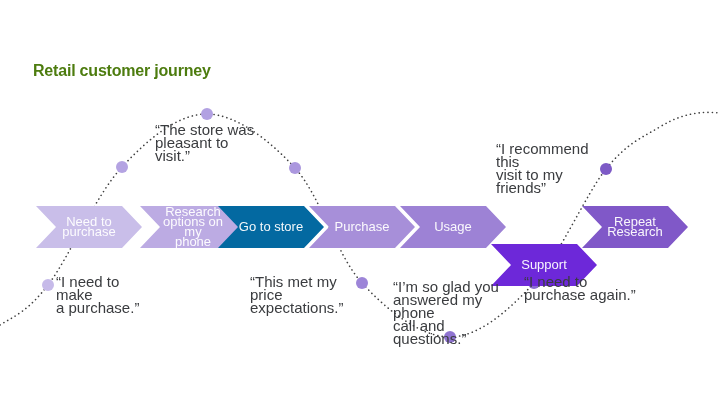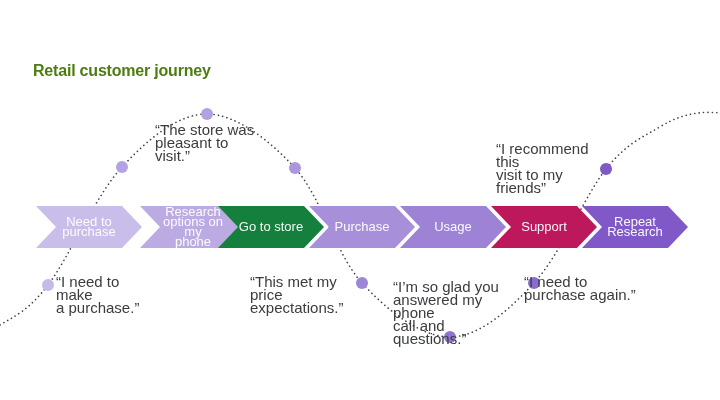--- a/index.html
+++ b/index.html
@@ -99,30 +99,30 @@
   <div class="band">
     <div class="chev c0" style="background: rgb(201, 190, 233);">
       <div class="chev-label">Need to
 purchase</div>
     </div>
     <div class="chev c1" style="background: rgb(188, 171, 227);">
       <div class="chev-label">Research
 options on my
 phone</div>
     </div>
-    <div class="chev c2" style="background: #15803d;">
+    <div class="chev c2" style="background: #0369a1;">
       <div class="chev-label">Go to store</div>
     </div>
     <div class="chev c3" style="background: rgb(167, 143, 217);">
       <div class="chev-label">Purchase</div>
     </div>
     <div class="chev c4" style="background: rgb(157, 130, 213);">
       <div class="chev-label">Usage</div>
     </div>
-    <div class="chev c5" style="background: #be185d;">
+    <div class="chev c5" style="background: #6d28d9; margin-top: 38px;">
       <div class="chev-label">Support</div>
     </div>
     <div class="chev c6" style="background: rgb(128, 88, 200);">
       <div class="chev-label">Repeat
 Research</div>
     </div>
   </div>
 
   <div class="quote q5">“I need to make
 a purchase.”</div>

